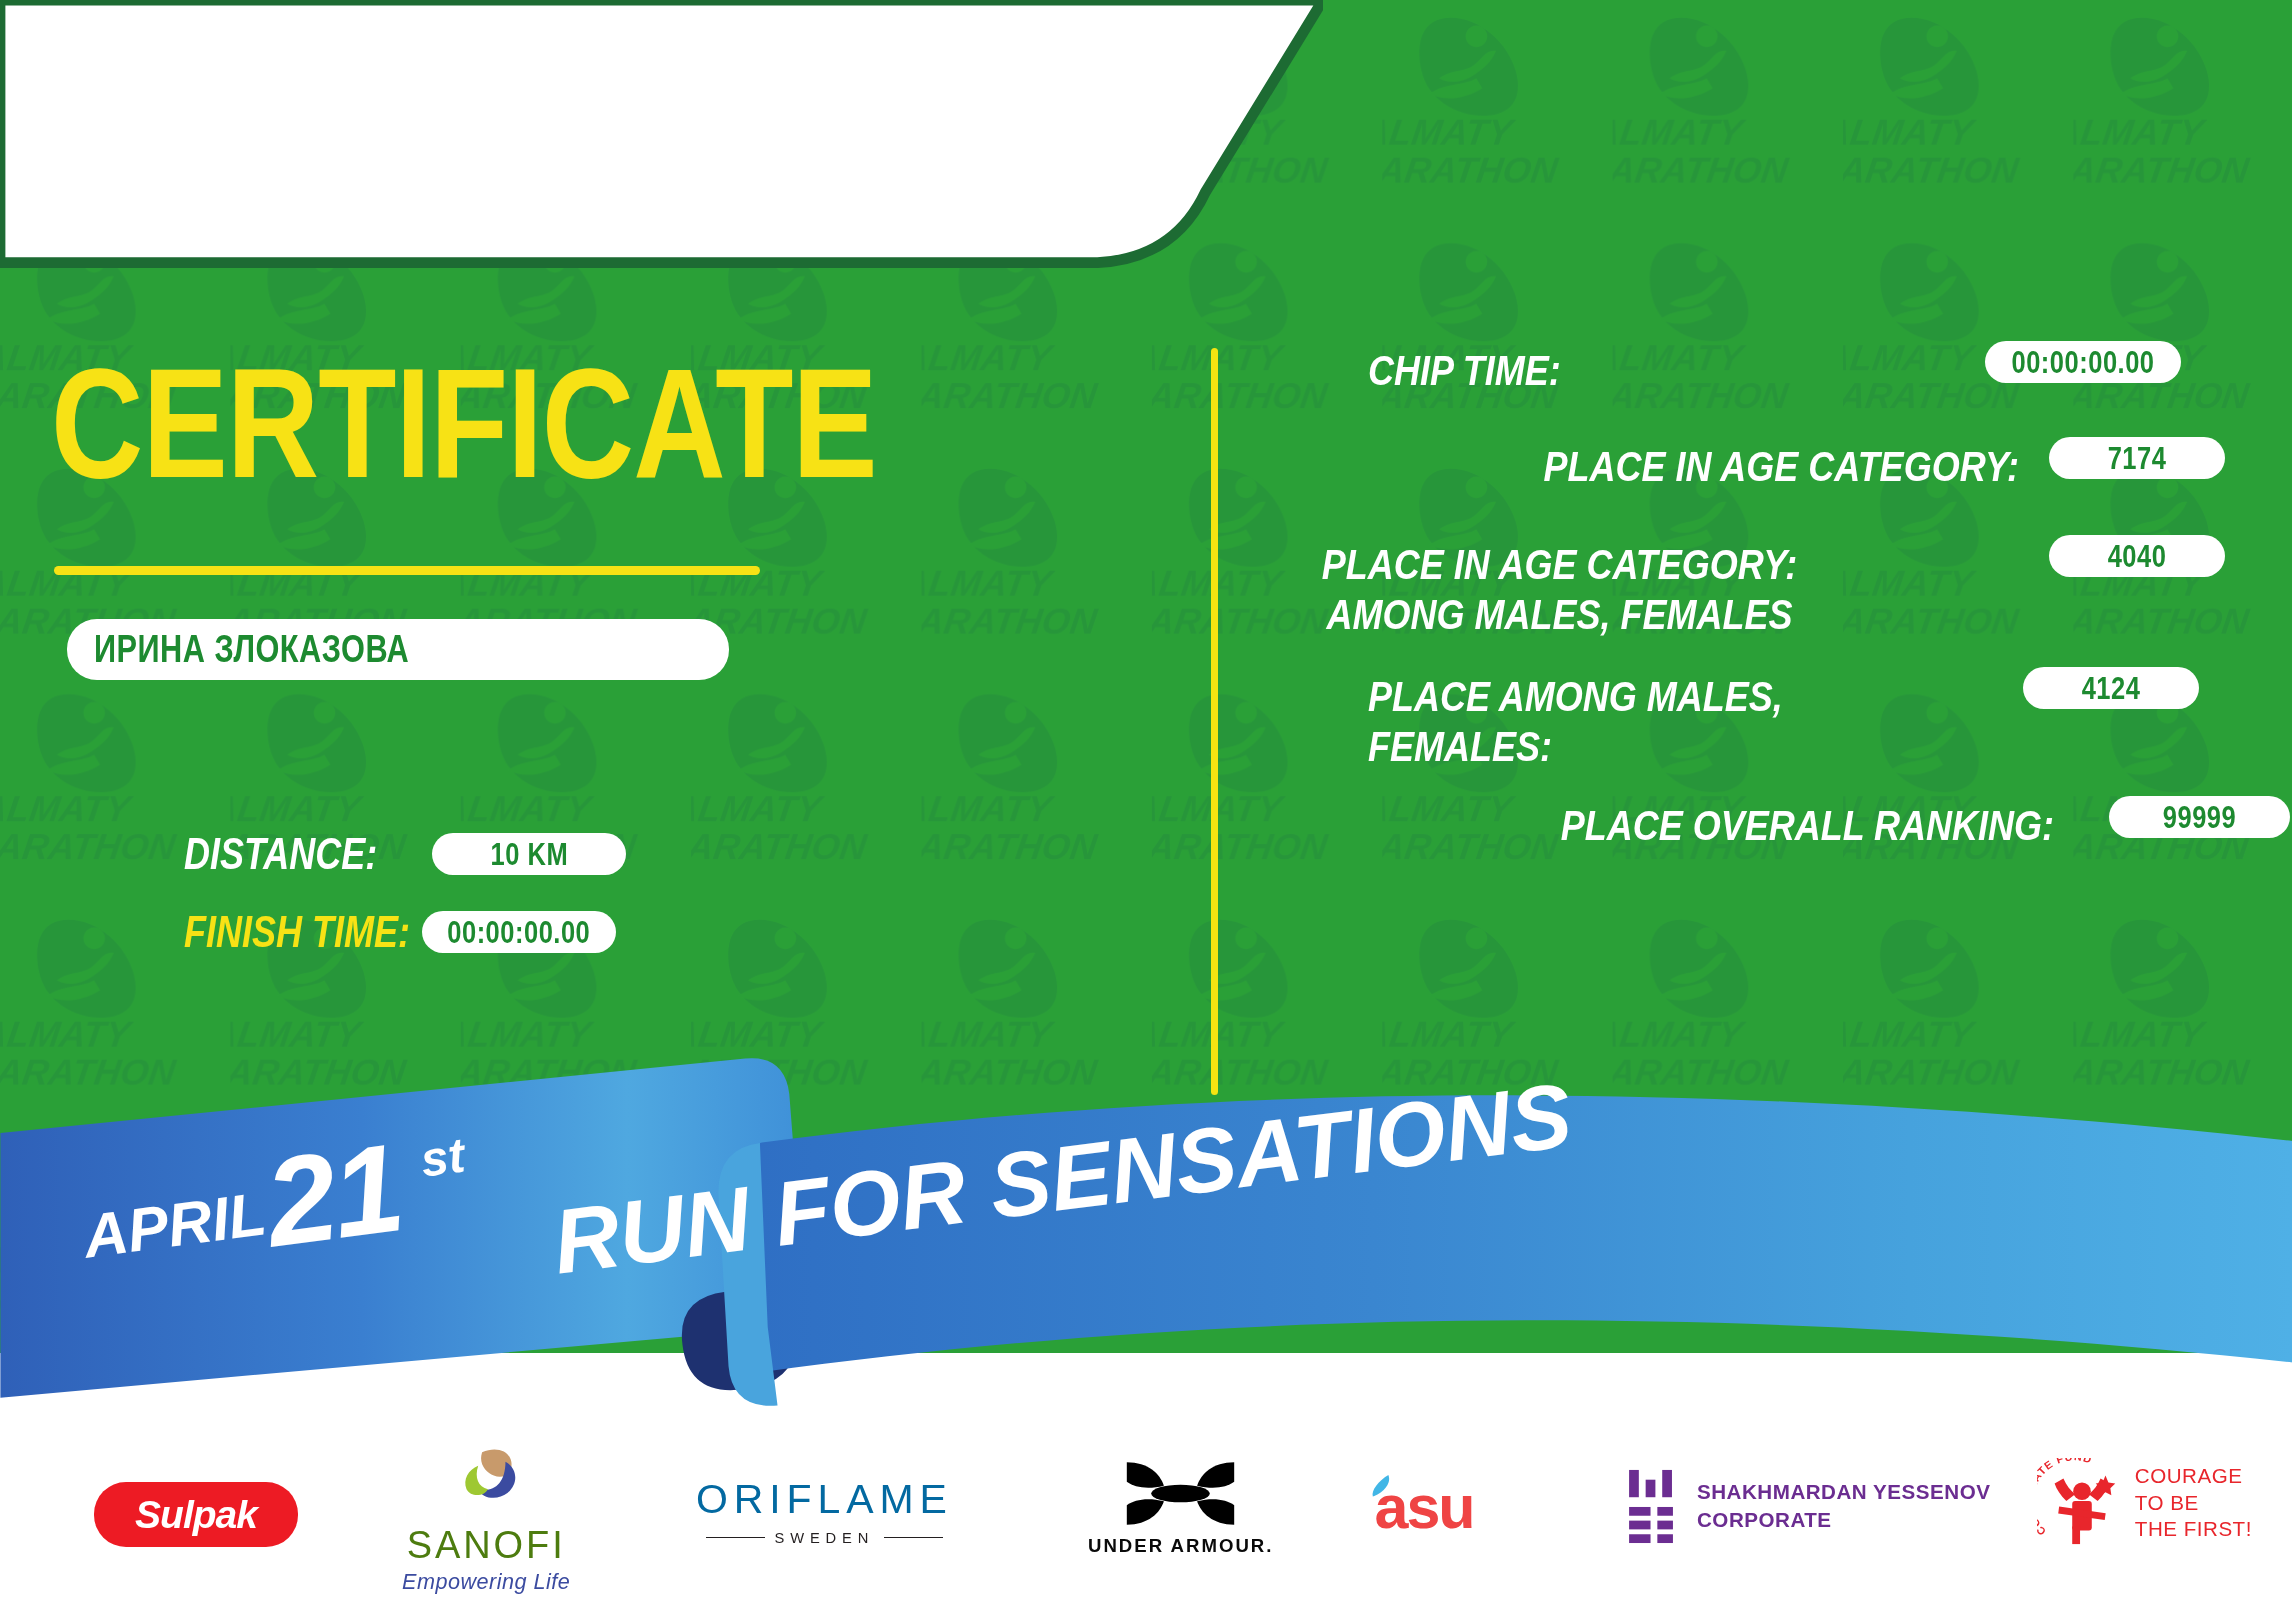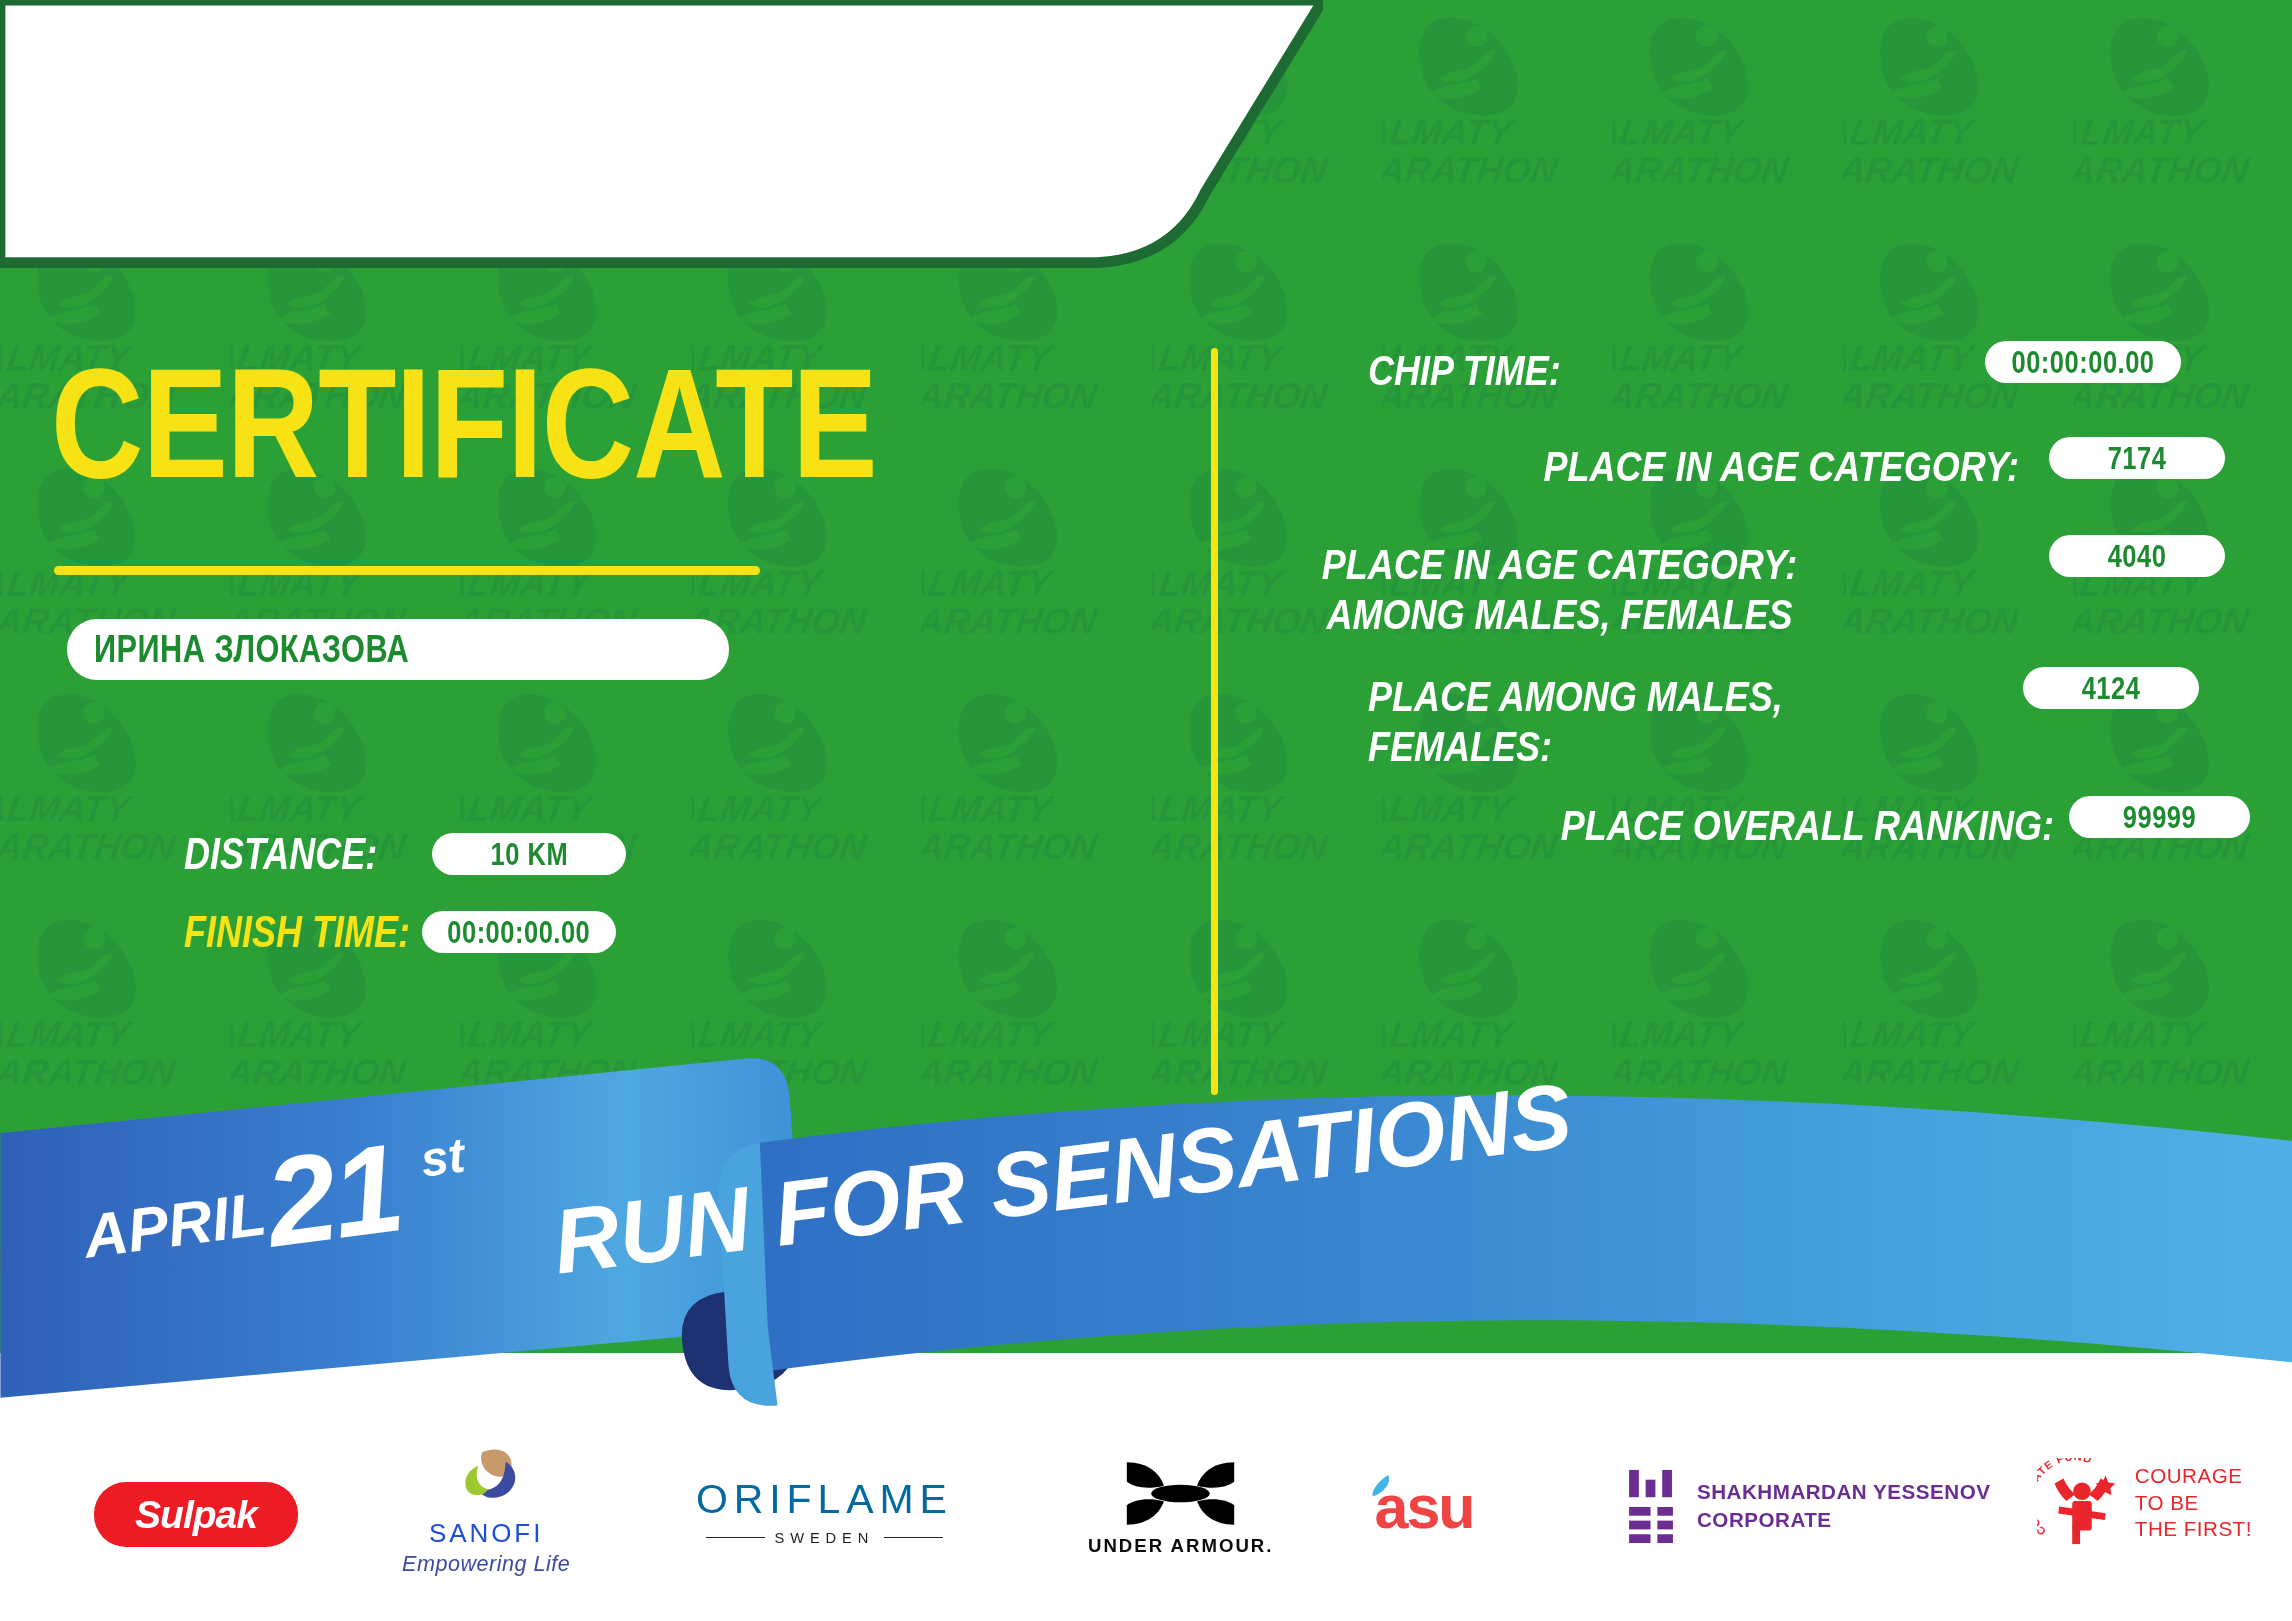--- a/index.html
+++ b/index.html
@@ -143,21 +143,21 @@
 
   .sulpak-pill {
     width: 204px; height: 65px; background: #ed1b24; border-radius: 32px;
     display: flex; align-items: center; justify-content: center;
   }
   .sulpak-pill span {
     color: #ffffff; font-size: 39px; font-weight: 700; letter-spacing: -1px;
   }
 
   .sanofi-wrap { display: flex; flex-direction: column; align-items: center; }
-  .sanofi-name { color: #1d4ed8; font-size: 26px; font-weight: 400; letter-spacing: 2.9px; margin-top: 15px; }
+  .sanofi-name { color: #4d7c0f; font-size: 38px; font-weight: 400; letter-spacing: 2.9px; margin-top: 21px; }
   .sanofi-tag  { color: #3b4ba0; font-size: 21.6px; font-style: italic; margin-top: 2px; letter-spacing: 0.5px; }
 
   .oriflame-wrap { display: flex; flex-direction: column; align-items: center; }
   .oriflame-name { color: #0369a1; font-size: 41px; font-weight: 400; letter-spacing: 5.9px; }
   .oriflame-sub-row { display: flex; align-items: center; gap: 9.8px; margin-top: 6.9px; }
   .oriflame-sub { color: #231f20; font-size: 14.7px; letter-spacing: 5.9px; }
   .oriflame-line { width: 59px; height: 1px; background: #231f20; }
 
   .ua-wrap { display: flex; flex-direction: column; align-items: center; }
   .ua-name { color: #0a0a0a; font-size: 18.6px; font-weight: 700; letter-spacing: 2px; margin-top: 5.9px; }
@@ -278,21 +278,21 @@
     <div class="stat-row" style="left:0; top:377px; width:1081px;">
       <span class="stat-label" style="position:absolute; left:157px; top:0; width:667px;">PLACE AMONG MALES,
 FEMALES:</span>
       <span class="stat-pill" style="left:812px; top:-3.9px; width:176px;text-align:center;">
         <span class="v">4124</span>
       </span>
     </div>
 
     <div class="stat-row" style="left:0; top:506px; width:1081px;">
       <span class="stat-label" style="position:absolute; left:-39px; top:0; width:882px; text-align:right;">PLACE OVERALL RANKING:</span>
-      <span class="stat-pill" style="left:858px; top:-3.9px; width:181px;text-align:center;">
+      <span class="stat-pill" style="left:898px; top:-3.9px; width:181px;text-align:center;">
         <span class="v">99999</span>
       </span>
     </div>
   </div>
 
   <svg class="ribbon" viewBox="0 0 2339 400">
     <defs>
       <linearGradient id="gLeft" x1="0" y1="0" x2="1" y2="0">
         <stop offset="0%" stop-color="#2f60b8"></stop>
         <stop offset="45%" stop-color="#3a7fd0"></stop>

